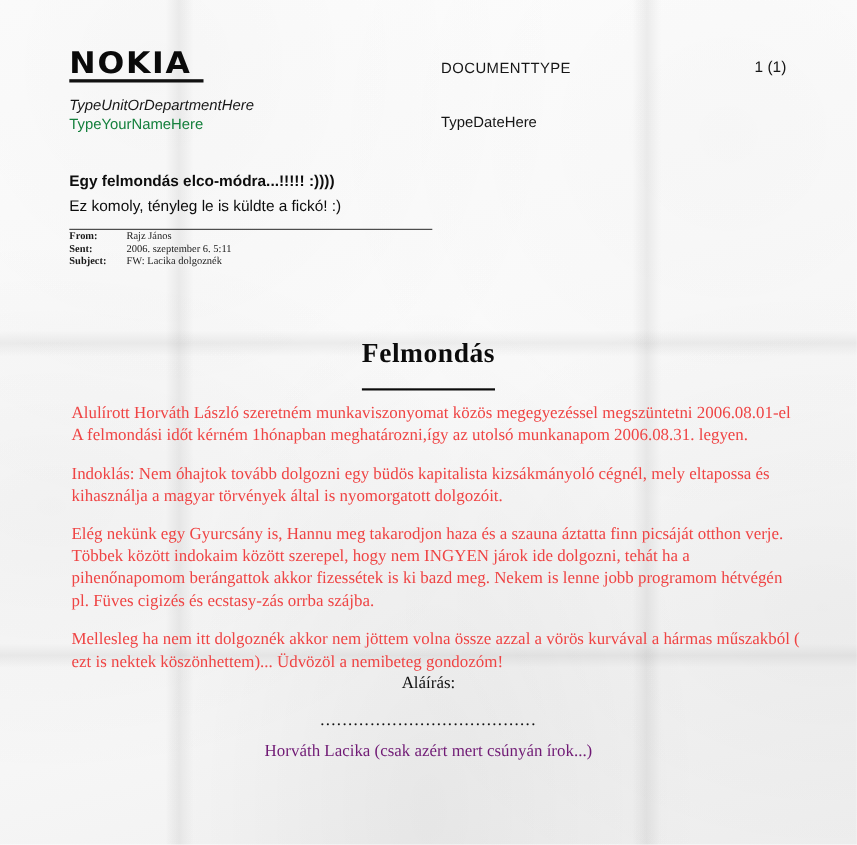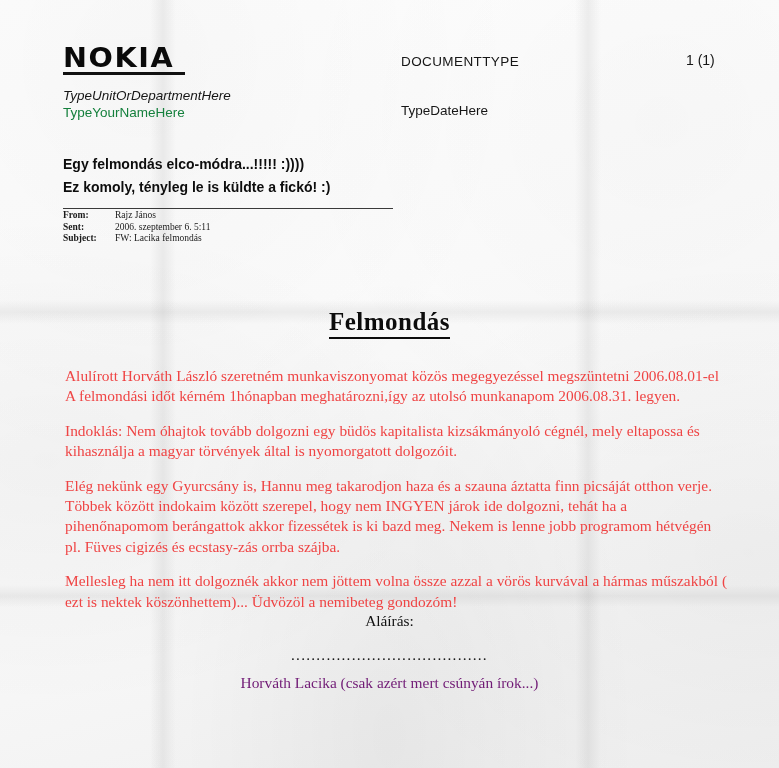--- a/index.html
+++ b/index.html
@@ -116,21 +116,21 @@
     font-family: "Liberation Sans", sans-serif;
     font-weight: bold;
     font-size: 14px;
     color: #0d0d0d;
   }
   .intro2 {
     position: absolute;
     left: 63px;
     top: 179px;
     font-family: "Liberation Sans", sans-serif;
-    font-weight: bold;
+    font-weight: normal;
     font-size: 14px;
     color: #0d0d0d;
   }
 
   
   .mailhdr {
     position: absolute;
     left: 63px;
     top: 210px;
     width: 330px;
@@ -168,21 +168,21 @@
     top: 308px;
     text-align: center;
     font-family: "Liberation Serif", serif;
     font-weight: bold;
     font-size: 25px;
     letter-spacing: 0.5px;
     color: #0c0c0c;
   }
   .title .u {
     border-bottom: 2px solid #0c0c0c;
-    padding-bottom: 2px;
+    padding-bottom: 18px;
   }
 
   .body {
     position: absolute;
     left: 65px;
     top: 366px;
     width: 665px;
     font-family: "Liberation Serif", serif;
     font-size: 15.4px;
     line-height: 20.4px;
@@ -254,21 +254,21 @@
     <div class="row">
       <div class="k">From:</div>
       <div class="v">Rajz János</div>
     </div>
     <div class="row">
       <div class="k">Sent:</div>
       <div class="v">2006. szeptember 6. 5:11</div>
     </div>
     <div class="row">
       <div class="k">Subject:</div>
-      <div class="v">FW: Lacika felmondás</div>
+      <div class="v">FW: Lacika dolgoznék</div>
     </div>
   </div>
 
   <div class="title"><span class="u">Felmondás</span></div>
 
   <div class="body">
     <p>Alulírott Horváth László szeretném munkaviszonyomat közös megegyezéssel megszüntetni 2006.08.01-el A felmondási időt kérném 1hónapban meghatározni,így az utolsó munkanapom 2006.08.31. legyen.</p>
     <p>Indoklás: Nem óhajtok tovább dolgozni egy büdös kapitalista kizsákmányoló cégnél, mely eltapossa és kihasználja a magyar törvények által is nyomorgatott dolgozóit.</p>
     <p>Elég nekünk egy Gyurcsány is, Hannu meg takarodjon haza és a szauna áztatta finn picsáját otthon verje. Többek között indokaim között szerepel, hogy nem INGYEN járok ide dolgozni, tehát ha a pihenőnapomom berángattok akkor fizessétek is ki bazd meg. Nekem is lenne jobb programom hétvégén pl. Füves cigizés és ecstasy-zás orrba szájba.</p>
     <p>Mellesleg ha nem itt dolgoznék akkor nem jöttem volna össze azzal a vörös kurvával a hármas műszakból ( ezt is nektek köszönhettem)... Üdvözöl a nemibeteg gondozóm!</p>

